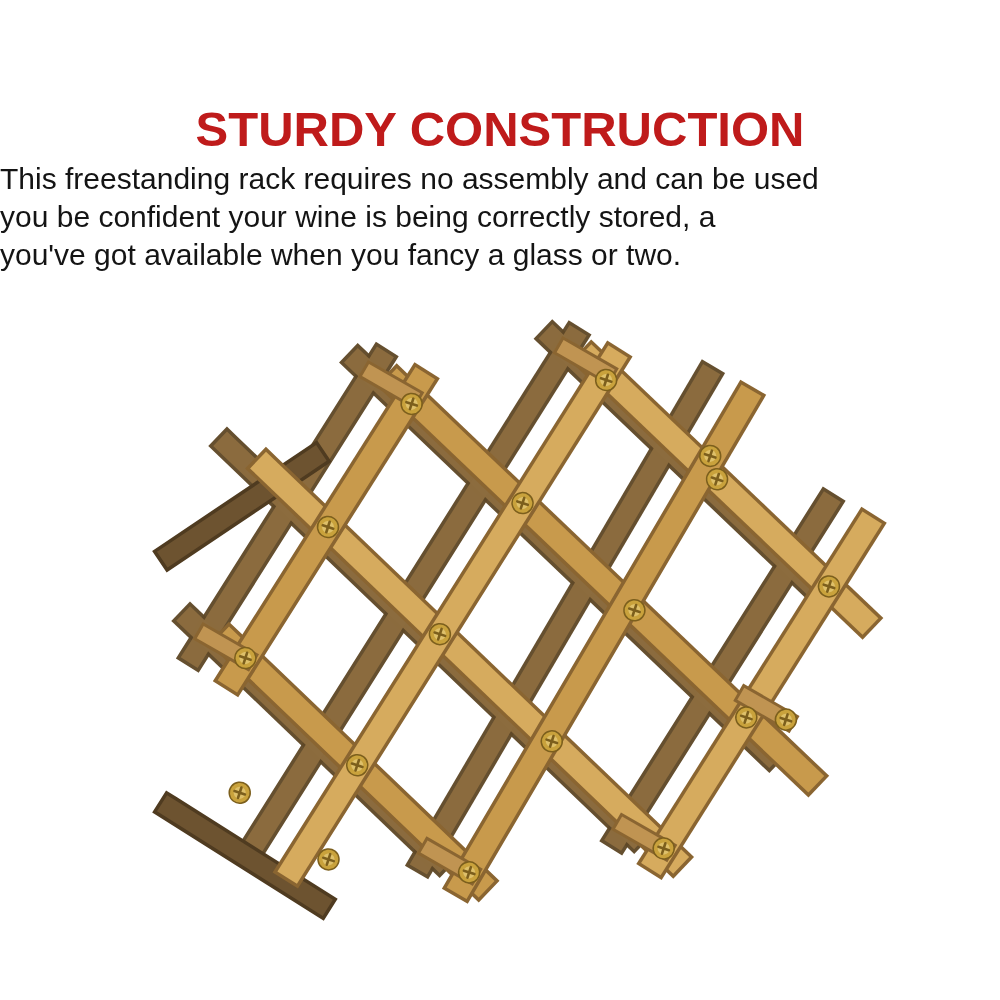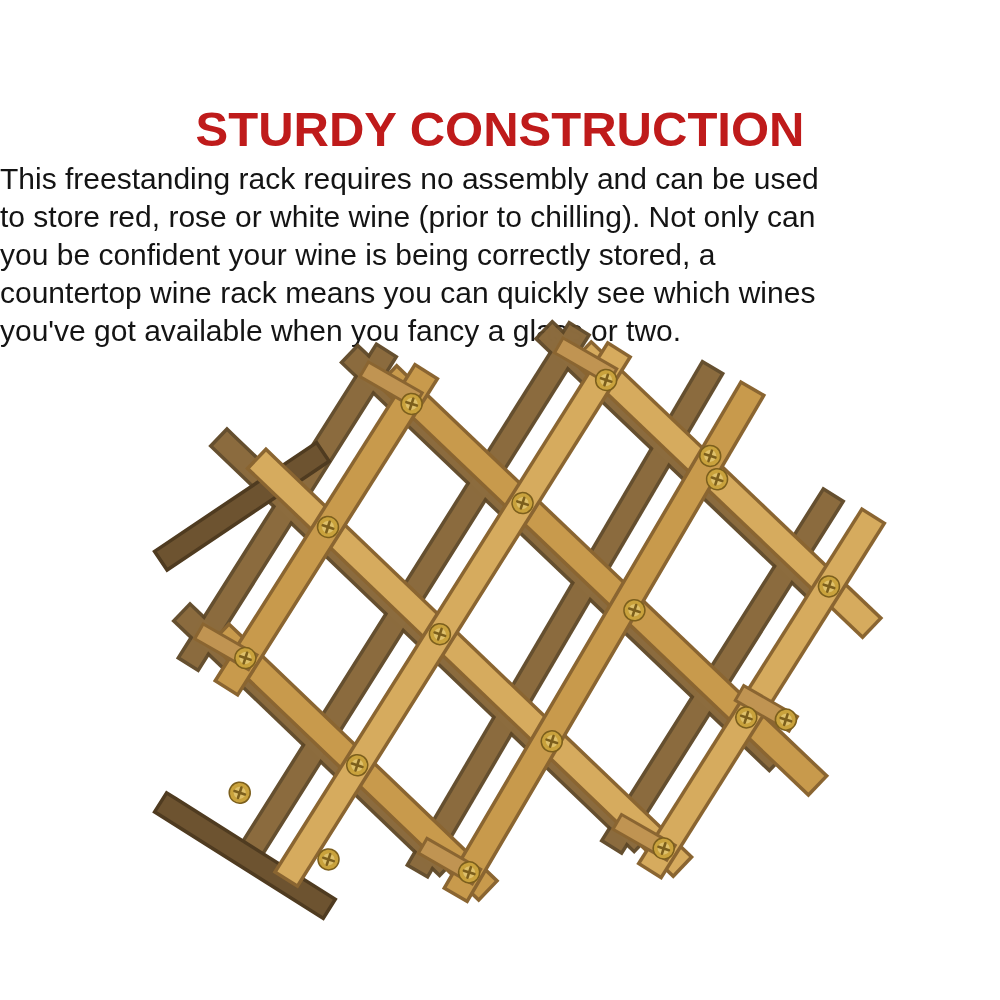--- a/index.html
+++ b/index.html
@@ -71,23 +71,21 @@
 </style>
 </head>
 <body>
 
 <div class="page">
 
   <h1 class="title">STURDY CONSTRUCTION</h1>
 
   <div class="description">
     <div class="line">This freestanding rack requires no assembly and can be used</div>
-    <div class="line">to store red, rose or white wine (prior to chilling). Not only can</div>
     <div class="line">you be confident your wine is being correctly stored, a</div>
-    <div class="line">countertop wine rack means you can quickly see which wines</div>
     <div class="line">you've got available when you fancy a glass or two.</div>
   </div>
 
   <svg class="rack-stage" viewBox="0 0 1000 1000" aria-hidden="true">
     <defs>
       <g id="screw">
         <circle class="screw-body" r="10.5"></circle>
         <circle class="screw-shine" r="6"></circle>
         <g transform="rotate(25)">
           <line class="screw-slot" x1="-5.5" y1="0" x2="5.5" y2="0"></line>

